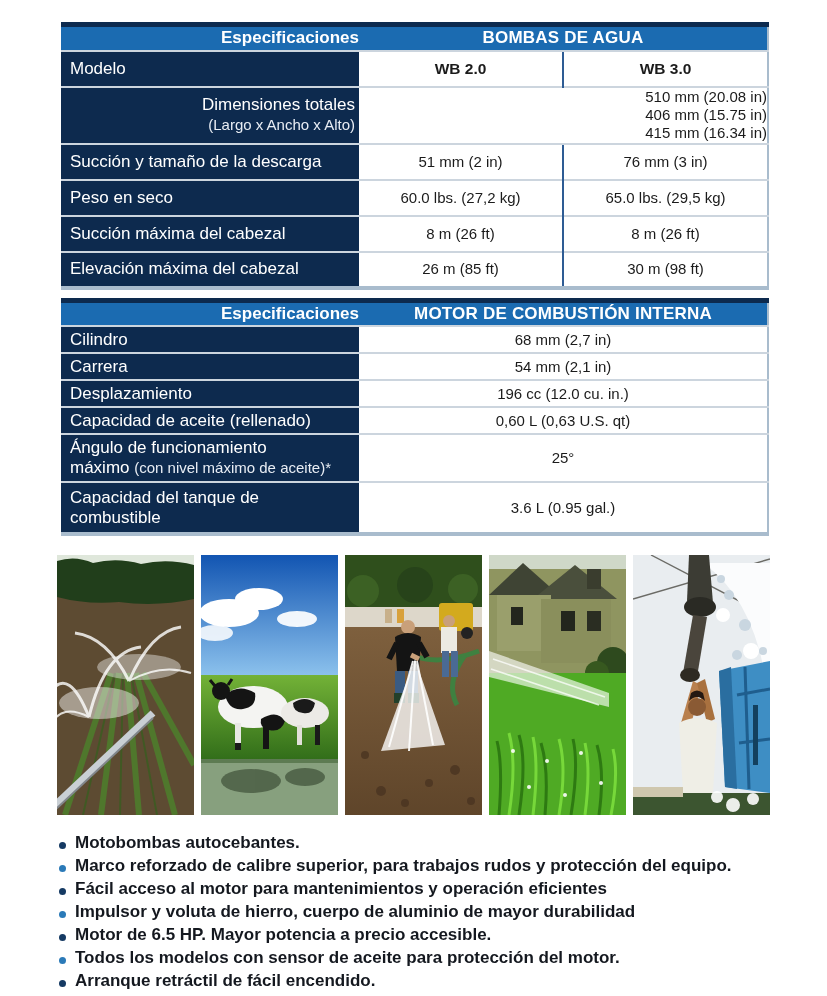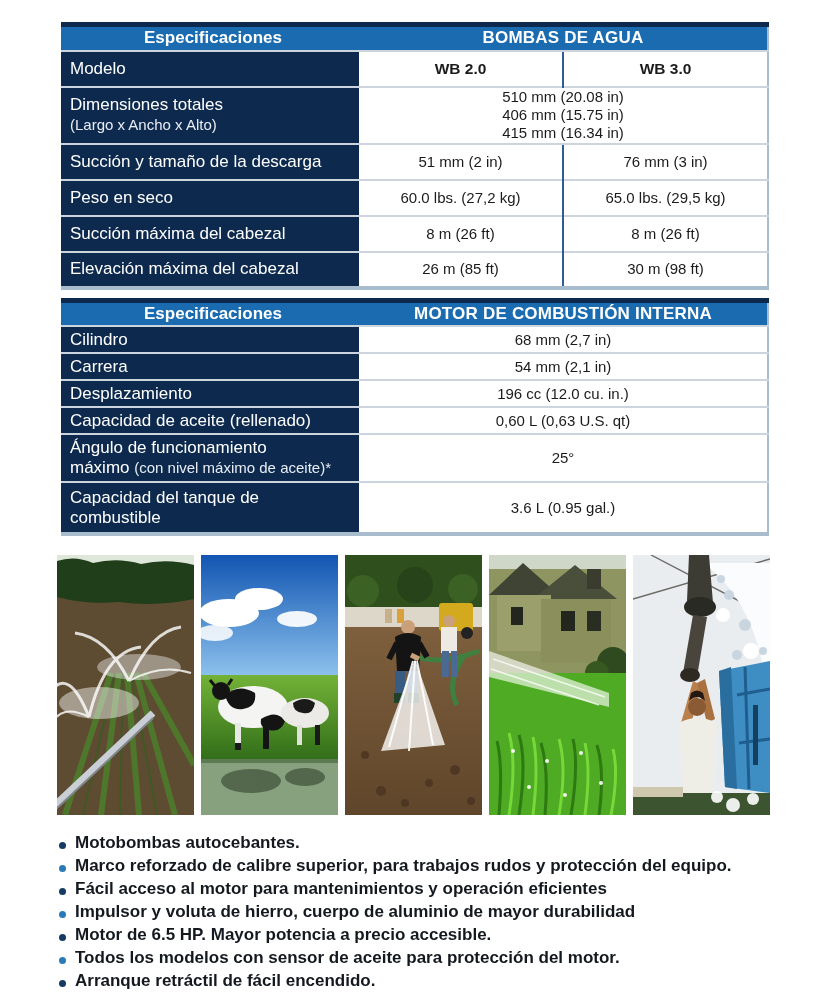--- a/index.html
+++ b/index.html
@@ -17,36 +17,36 @@
     border-collapse:collapse; table-layout:fixed;
     border-top:5px solid #0d2a4e;
     border-right:2px solid #a9bccd;
     border-bottom:4px solid #a9bccd;
   }
   table.spec td { border-top:2px solid #ccd5de; vertical-align:middle; }
   tr.head td {
     background:#1b6bb1; color:#ffffff; font-weight:bold; font-size:17px;
     border-top:none; height:26px;
   }
-  tr.head td.h-left { padding-left:6px; text-align:center; }
+  tr.head td.h-left { padding-left:6px; text-align:right; }
   tr.head td.h-right { text-align:center; letter-spacing:.2px; }
   td.lbl {
     background:#0d2a4e; color:#ffffff; font-size:17px; font-weight:400;
     padding:2px 4px 2px 9px; line-height:20px;
   }
   td.lbl .note { font-size:15px; color:#e8edf4; }
   td.val {
     background:#ffffff; color:#1b1b1b; font-size:15px; text-align:center;
     line-height:18px;
   }
   td.val.bold { font-weight:bold; font-size:15.5px; }
   td.divL { border-left:2px solid #2e5c94; }
   tr.r26 td { height:36px; }
   tr.r27 td { height:27px; }
-  tr.r57 td { height:57px; }
+  tr.r57 td { height:57px;text-align:right; }
   tr.r48 td { height:48px; }
   tr.r52 td { height:52px; }
   .tbl-gap { height:8px; }
   .gap18 { height:18px; }
   .gap19 { height:19px; }
 
   
   .photos { display:flex; gap:7px; width:713px; }
   .photo { width:137px; height:260px; overflow:hidden; background:#dfe4e8; }
   .photo svg { display:block; width:137px; height:260px; }

